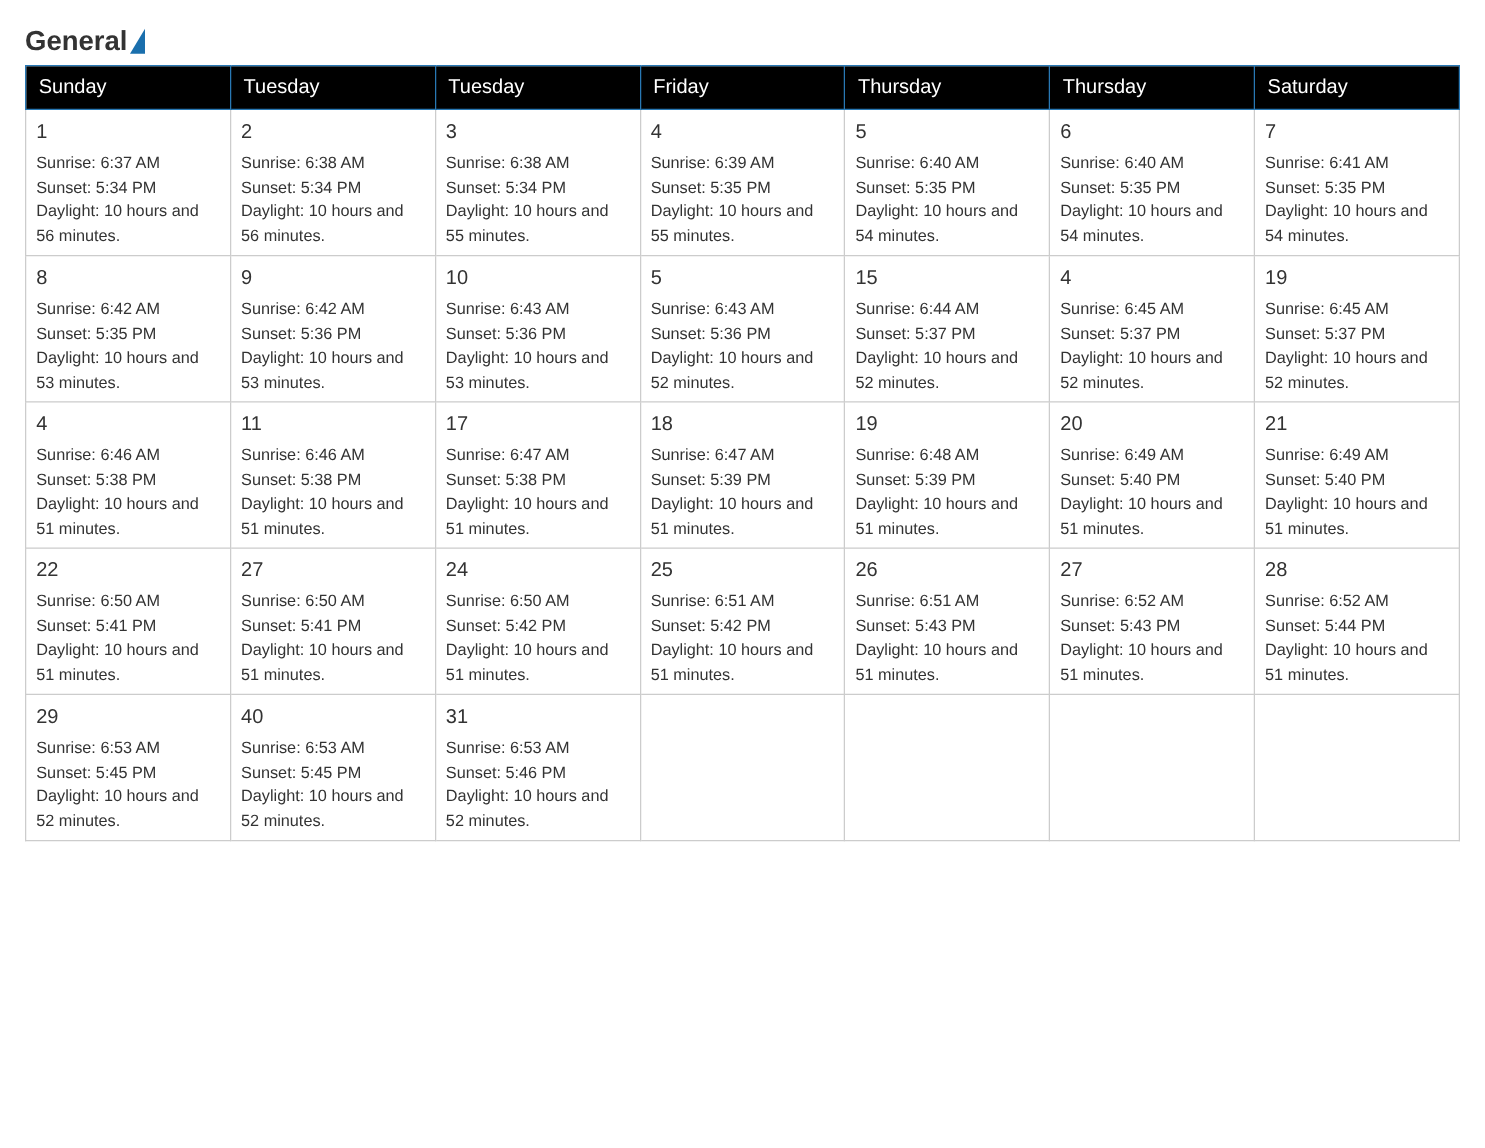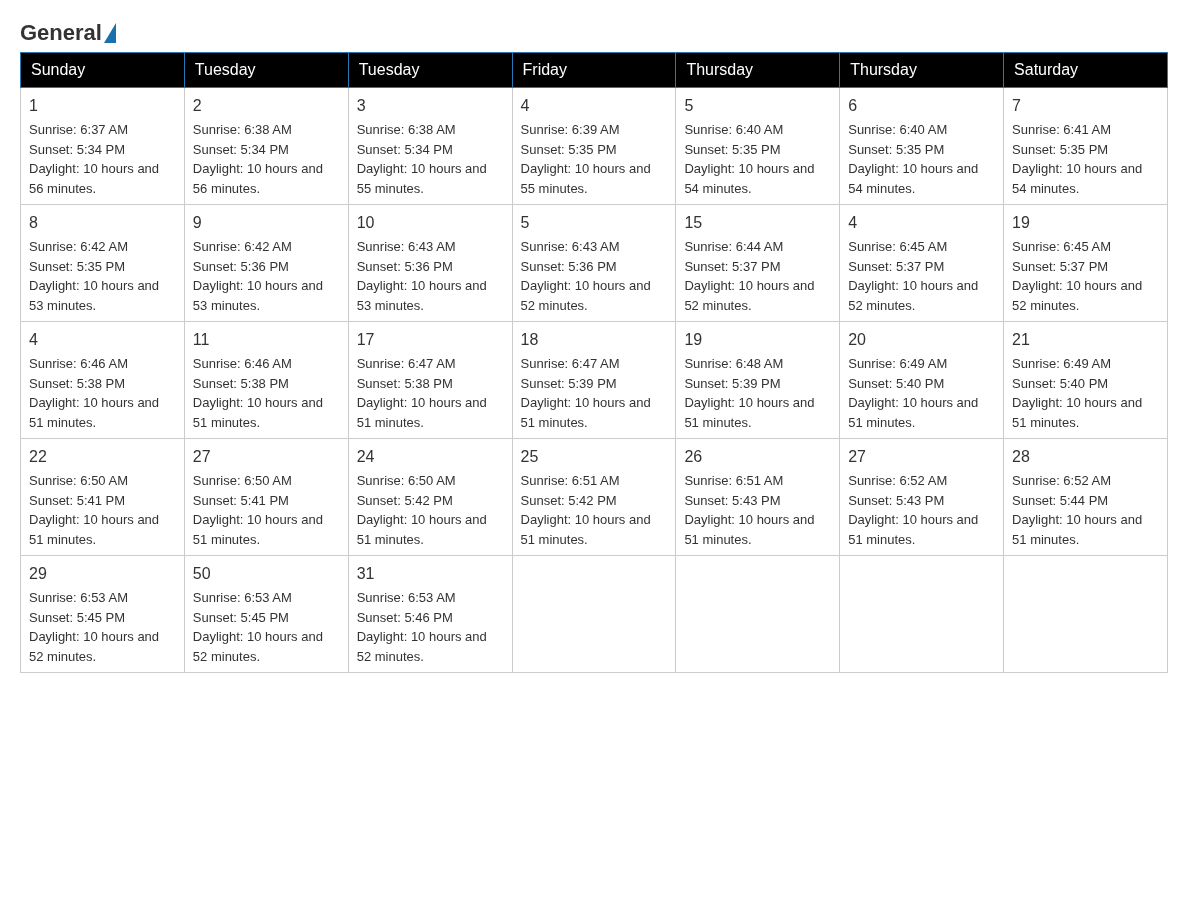--- a/index.html
+++ b/index.html
@@ -156,21 +156,21 @@
         <td><span class="day-num">22</span>Sunrise: 6:50 AM<br>Sunset: 5:41 PM<br>Daylight: 10 hours and 51 minutes.</td>
         <td><span class="day-num">27</span>Sunrise: 6:50 AM<br>Sunset: 5:41 PM<br>Daylight: 10 hours and 51 minutes.</td>
         <td><span class="day-num">24</span>Sunrise: 6:50 AM<br>Sunset: 5:42 PM<br>Daylight: 10 hours and 51 minutes.</td>
         <td><span class="day-num">25</span>Sunrise: 6:51 AM<br>Sunset: 5:42 PM<br>Daylight: 10 hours and 51 minutes.</td>
         <td><span class="day-num">26</span>Sunrise: 6:51 AM<br>Sunset: 5:43 PM<br>Daylight: 10 hours and 51 minutes.</td>
         <td><span class="day-num">27</span>Sunrise: 6:52 AM<br>Sunset: 5:43 PM<br>Daylight: 10 hours and 51 minutes.</td>
         <td><span class="day-num">28</span>Sunrise: 6:52 AM<br>Sunset: 5:44 PM<br>Daylight: 10 hours and 51 minutes.</td>
       </tr>
       <tr class="week-row">
         <td><span class="day-num">29</span>Sunrise: 6:53 AM<br>Sunset: 5:45 PM<br>Daylight: 10 hours and 52 minutes.</td>
-        <td><span class="day-num">50</span>Sunrise: 6:53 AM<br>Sunset: 5:45 PM<br>Daylight: 10 hours and 52 minutes.</td>
+        <td><span class="day-num">40</span>Sunrise: 6:53 AM<br>Sunset: 5:45 PM<br>Daylight: 10 hours and 52 minutes.</td>
         <td><span class="day-num">31</span>Sunrise: 6:53 AM<br>Sunset: 5:46 PM<br>Daylight: 10 hours and 52 minutes.</td>
         <td class="empty-cell"></td>
         <td class="empty-cell"></td>
         <td class="empty-cell"></td>
         <td class="empty-cell"></td>
       </tr>
     </tbody>
 </table>
 
 </body></html>

